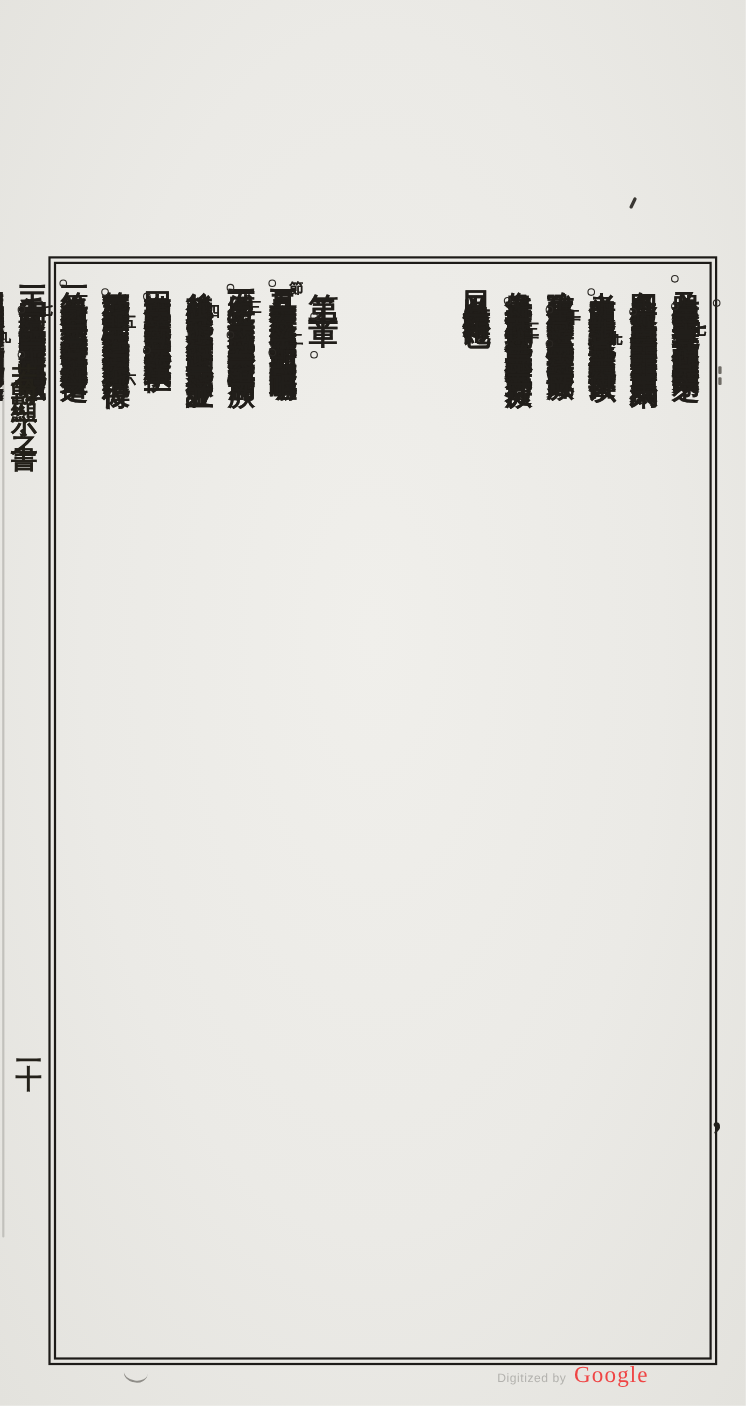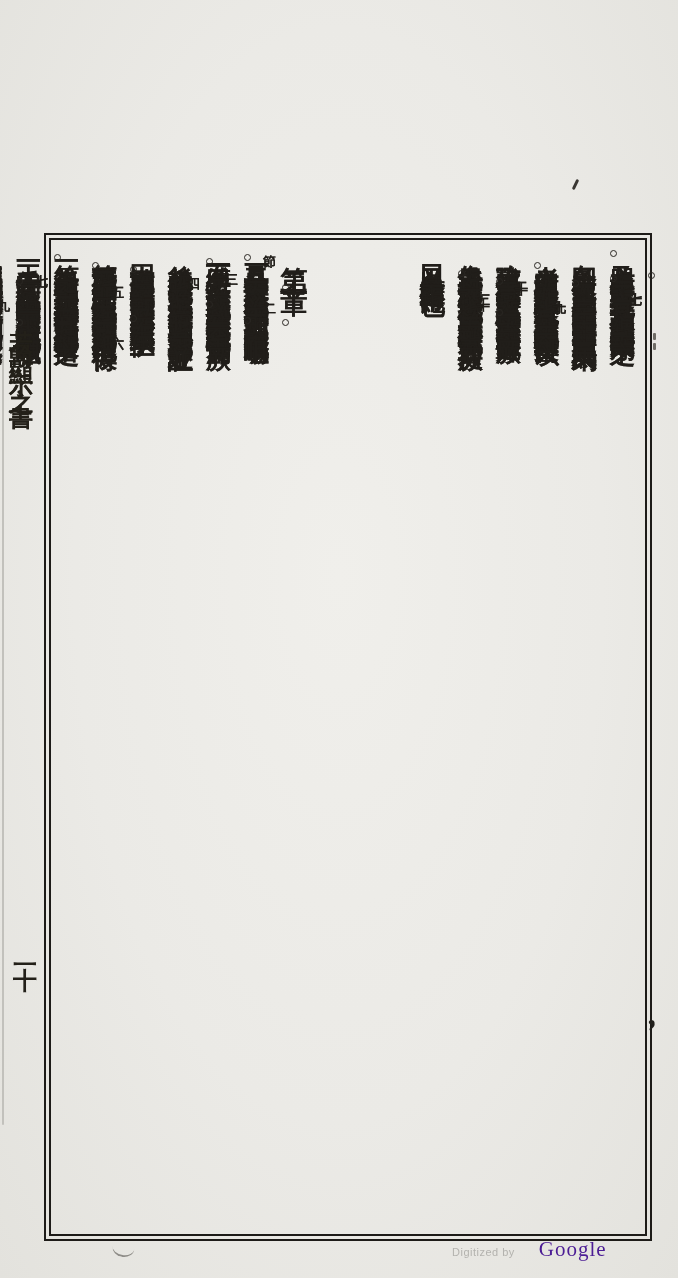--- a/index.html
+++ b/index.html
@@ -65,25 +65,25 @@
     font-size:24px;font-weight:700;color:#232019;
     letter-spacing:4px;
   }
   
   .watermark{
     position:absolute;left:452px;top:1237px;width:220px;
     white-space:nowrap;color:#a9a8a4;
   }
   .watermark .wm-prefix{
     font-family:"Liberation Sans", sans-serif;
-    font-size:11px;color:#b3b2ae;letter-spacing:.5px;margin-right:24px;
+    font-size:11px;color:#b3b2ae;letter-spacing:.5px;margin-right:7px;
   }
   .watermark .wm-brand{
     font-family:"Liberation Serif", serif;
-    font-size:21px;color:#4c1d95;letter-spacing:1px;
+    font-size:21px;color:#ef4444;letter-spacing:1px;
   }
   
   .noise-tick{
     position:absolute;left:574px;top:179px;width:3px;height:11px;
     background:#3a3733;border-radius:2px;transform:rotate(26deg);
   }
   .noise-specks{
     position:absolute;left:653px;top:330px;width:6px;height:26px;
   }
   .noise-specks i{

